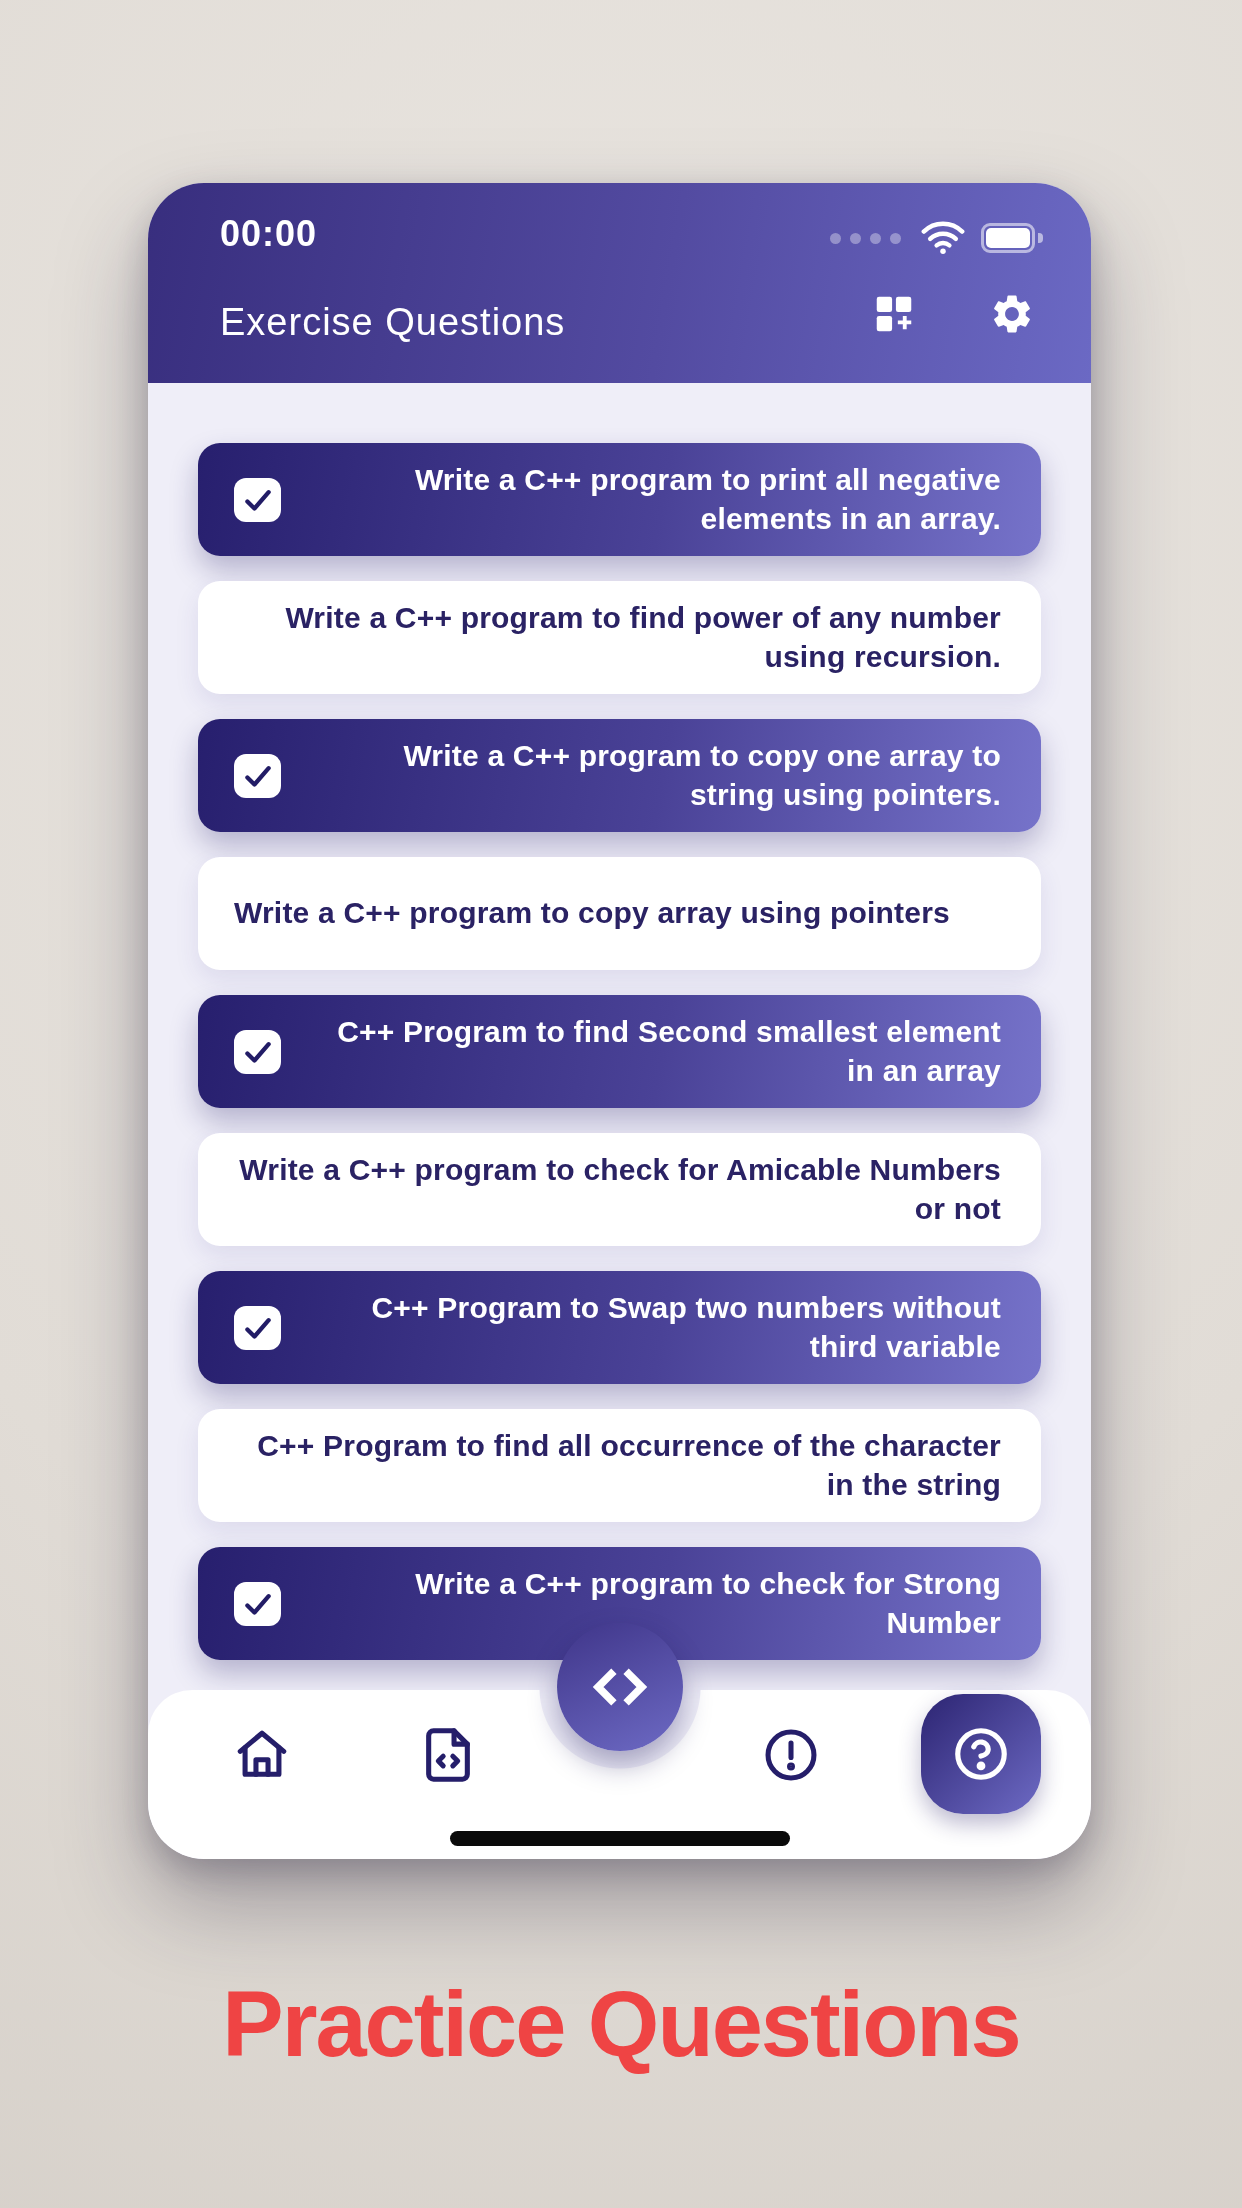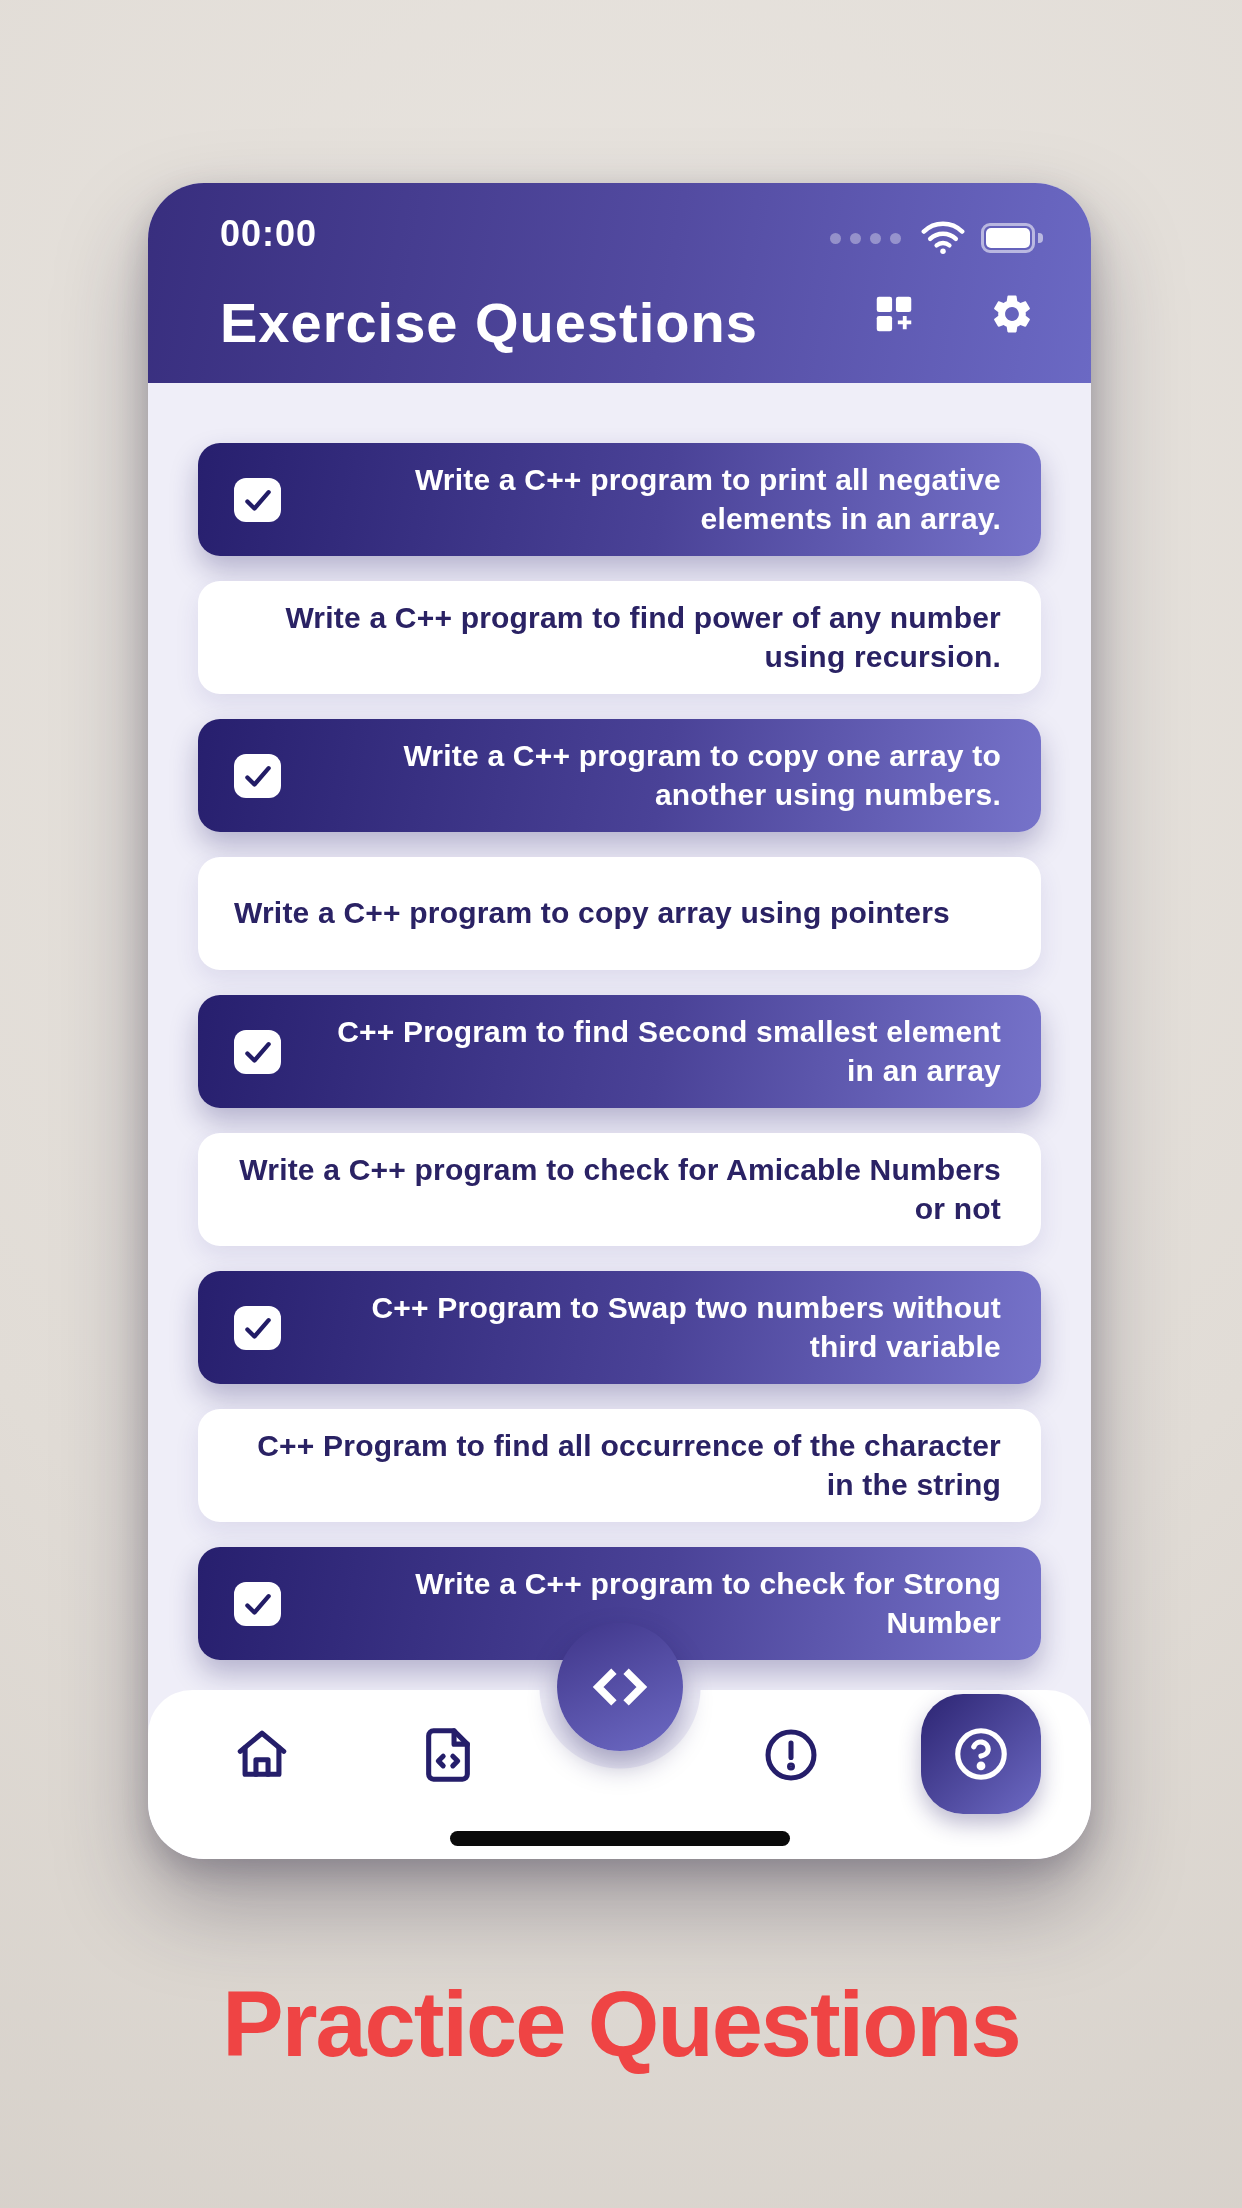--- a/index.html
+++ b/index.html
@@ -32,21 +32,21 @@
   .signal-dots i { width:11px; height:11px; border-radius:50%; background:rgba(255,255,255,0.35); }
   .batt { position:relative; width:62px; height:30px; }
   .batt .shell { position:absolute; left:0; top:0; width:54px; height:30px; border:3px solid rgba(255,255,255,0.55); border-radius:9px; }
   .batt .fill  { position:absolute; left:5px; top:5px; width:44px; height:20px; border-radius:5px; background:#ffffff; }
   .batt .cap   { position:absolute; right:0; top:10px; width:5px; height:10px; border-radius:0 4px 4px 0; background:rgba(255,255,255,0.55); }
 
   .title-row {
     position:absolute; left:72px; right:56px; top:96px; height:70px;
     display:flex; align-items:center;
   }
-  .app-title { color:#ffffff; font-size:56px; font-weight:700; letter-spacing:1px;margin-top:17px; }
+  .app-title { color:#ffffff; font-size:38px; font-weight:400; letter-spacing:1px;margin-top:17px; }
   .header-actions { margin-left:auto; display:flex; align-items:center; gap:72px; }
   .hicon { width:46px; height:46px; display:block; cursor:pointer; }
 
   
   .content { position:absolute; left:0; top:200px; right:0; bottom:0; padding:60px 50px 0 50px; }
   .card {
     display:flex; align-items:center;
     min-height:113px; border-radius:22px; margin-bottom:25px;
     padding:16px 40px 16px 36px;
     background:#ffffff;
@@ -166,21 +166,21 @@
 
       <span class="q-text">Write a C++ program to find power of any number using recursion.</span>
     </div>
 
     <div class="card checked">
       <span class="checkbox">
         <svg viewBox="0 0 24 24" fill="none" stroke="#221c66" stroke-width="3" stroke-linecap="round" stroke-linejoin="round">
           <polyline points="4.5 13 9.5 18 19.5 6.5"></polyline>
         </svg>
       </span>
-      <span class="q-text">Write a C++ program to copy one array to another using numbers.</span>
+      <span class="q-text">Write a C++ program to copy one array to string using pointers.</span>
     </div>
 
     <div class="card">
 
       <span class="q-text">Write a C++ program to copy array using pointers</span>
     </div>
 
     <div class="card checked">
       <span class="checkbox">
         <svg viewBox="0 0 24 24" fill="none" stroke="#221c66" stroke-width="3" stroke-linecap="round" stroke-linejoin="round">

